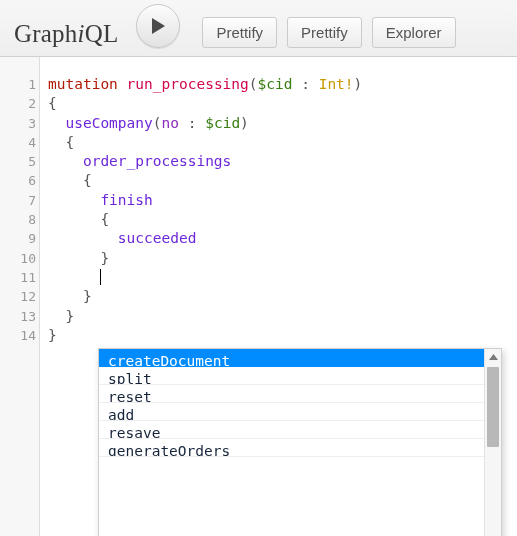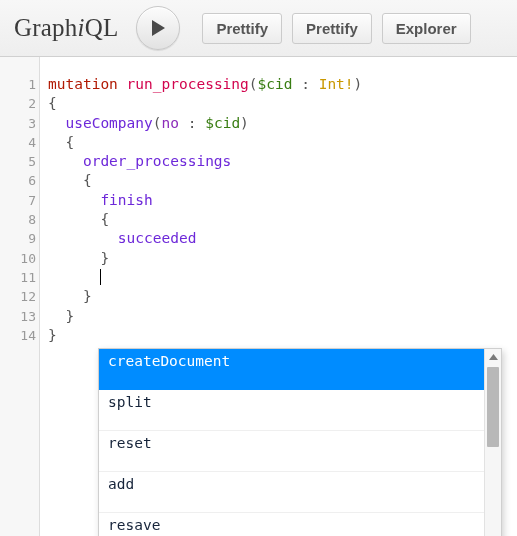--- a/index.html
+++ b/index.html
@@ -20,21 +20,21 @@
     overflow: hidden;
   }
 
   
   .topbar {
     position: relative;
     height: 57px;
     background: linear-gradient(#f7f7f7, #eeeeee);
     border-bottom: 1px solid #d0d0d0;
     display: flex;
-    align-items: center;
+    align-items: flex-end;
     padding: 8px 10px;
   }
 
   .logo {
     font-family: "Liberation Serif", serif;
     font-size: 25px;
     color: #3b3b3b;
     letter-spacing: 0.2px;
     white-space: nowrap;
     padding-left: 4px;
@@ -68,21 +68,20 @@
     background: linear-gradient(#fdfdfd, #ececec);
     border: 1px solid #cbcbcb;
     border-radius: 3px;
     color: #555555;
     font-size: 15px;
     font-family: "Liberation Sans", sans-serif;
     line-height: 29px;
     cursor: pointer;
     white-space: nowrap;
     box-shadow: inset 0 1px 0 #ffffff;
-    font-weight: bold;
   }
 
   
   .editor-wrap {
     position: relative;
     height: 479px;
     background: #ffffff;
     display: flex;
     overflow: hidden;
   }
@@ -173,21 +172,21 @@
   .hints-list {
     position: absolute;
     left: 0;
     top: 0;
     right: 17px;
     bottom: 0;
     overflow: hidden;
   }
 
   .hint-item {
-    height: 41px;
+    height: 18px;
     line-height: 25.4px;
     padding-left: 9px;
     font-family: "DejaVu Sans Mono", monospace;
     font-size: 14.5px;
     color: #16243a;
     border-bottom: 1px solid #efefef;
     white-space: nowrap;
     cursor: pointer;
     overflow: hidden;
   }

